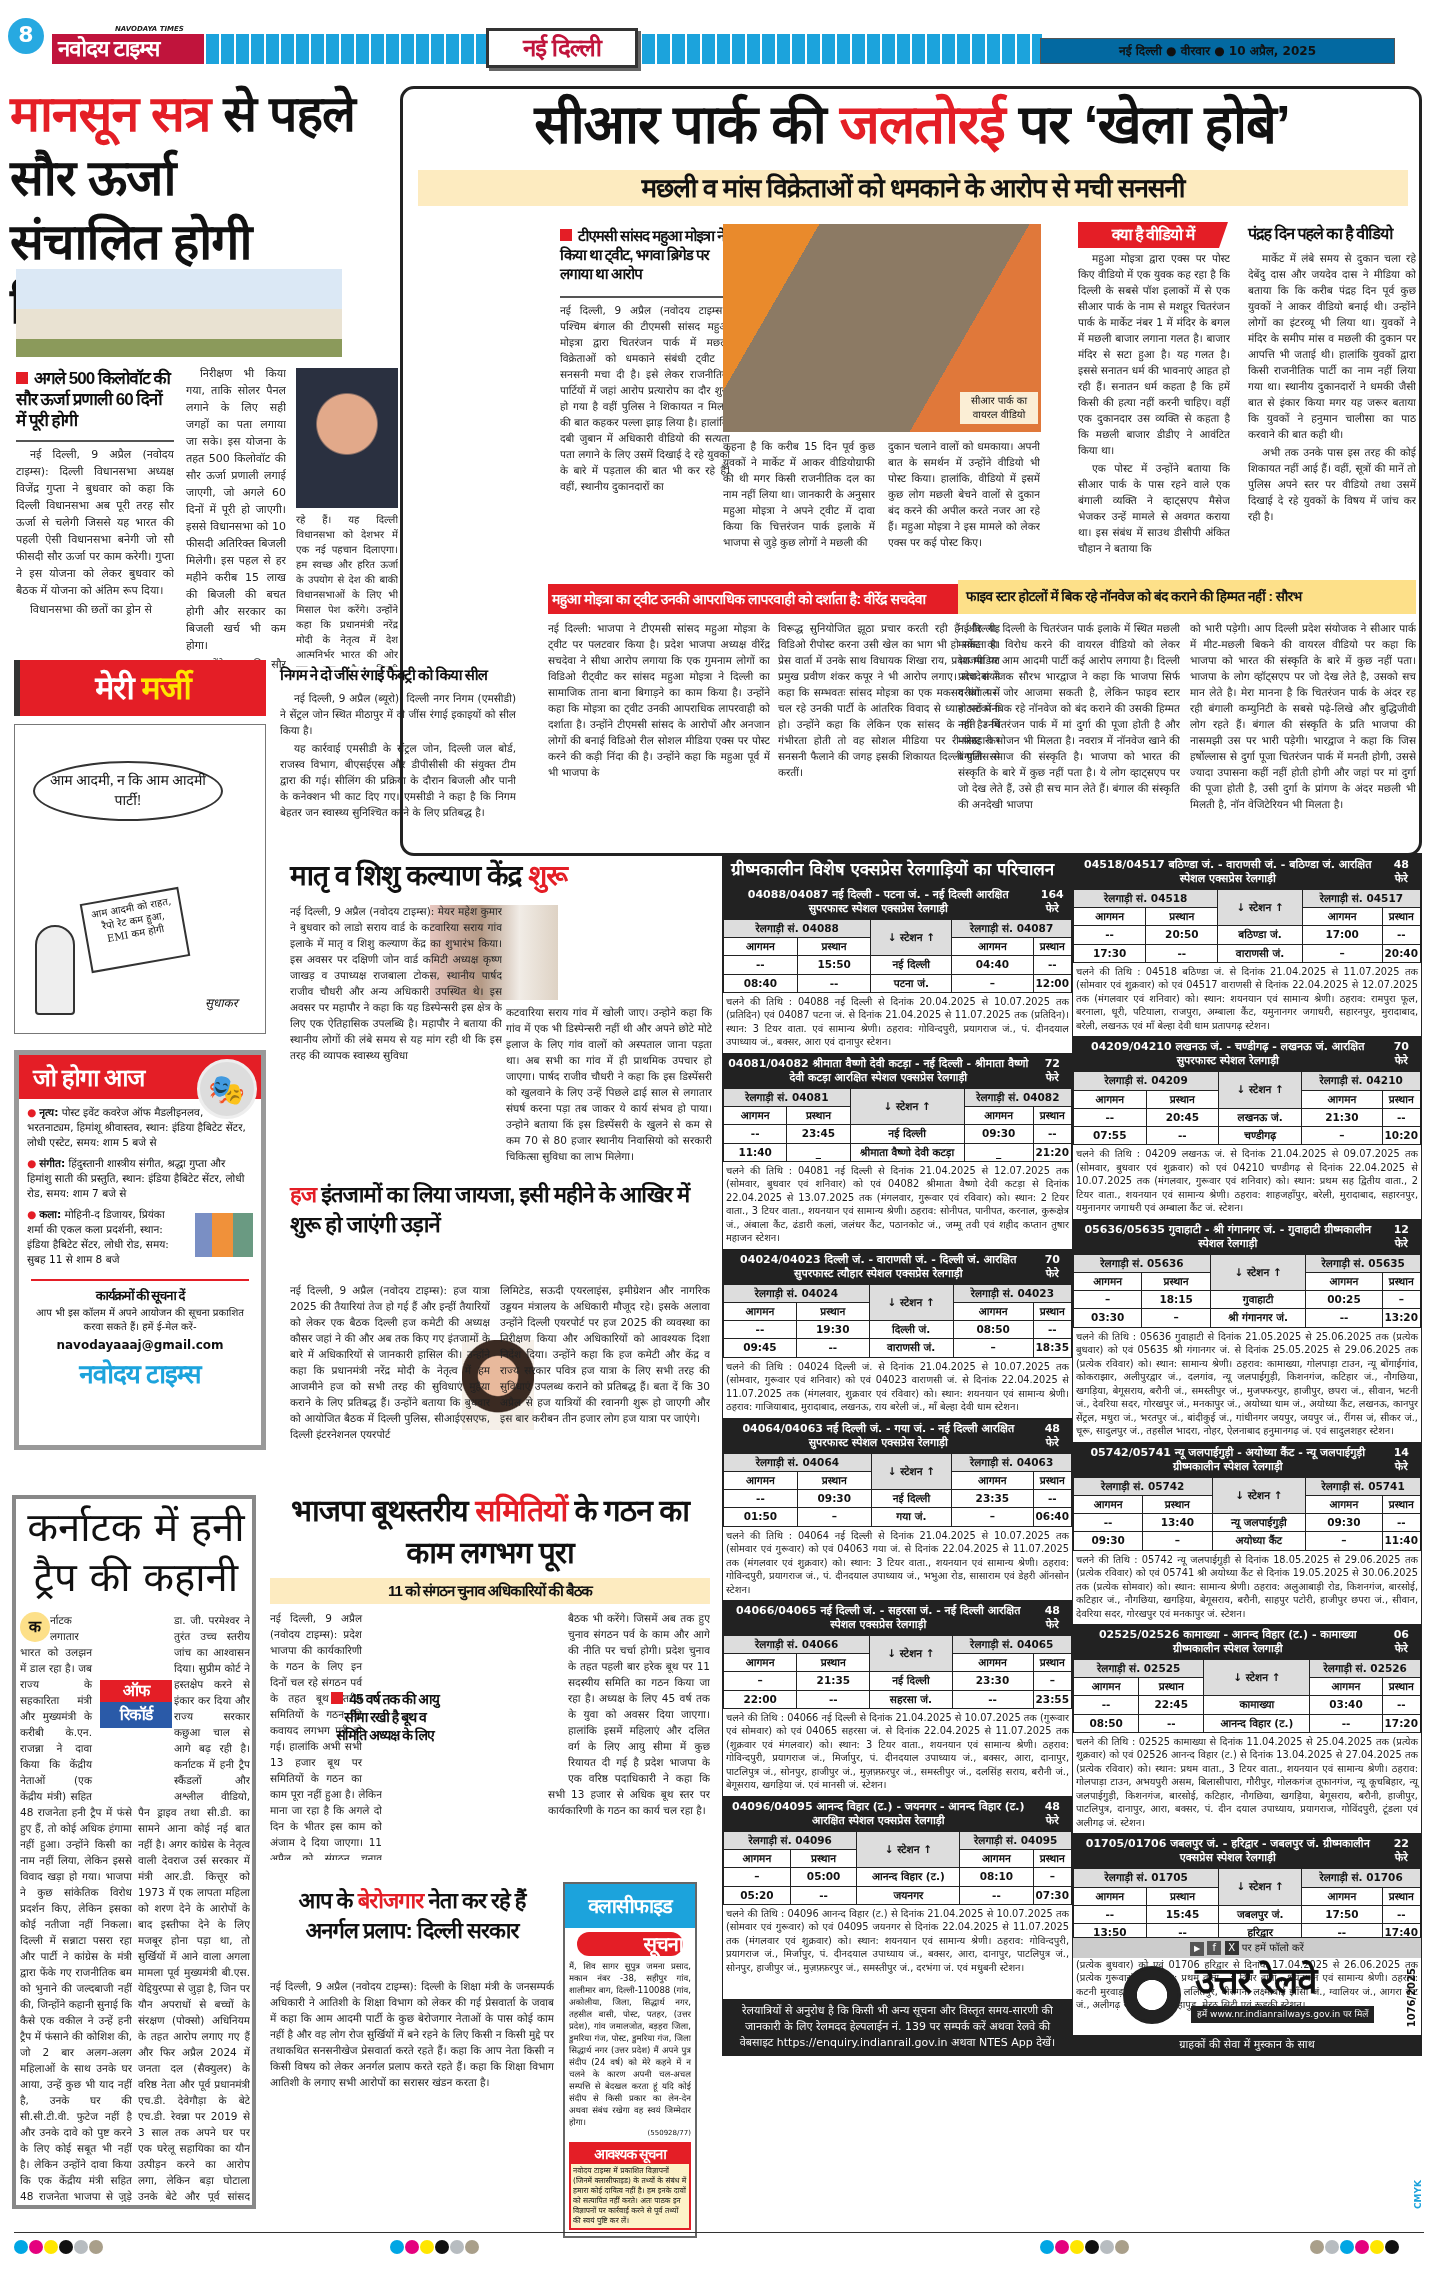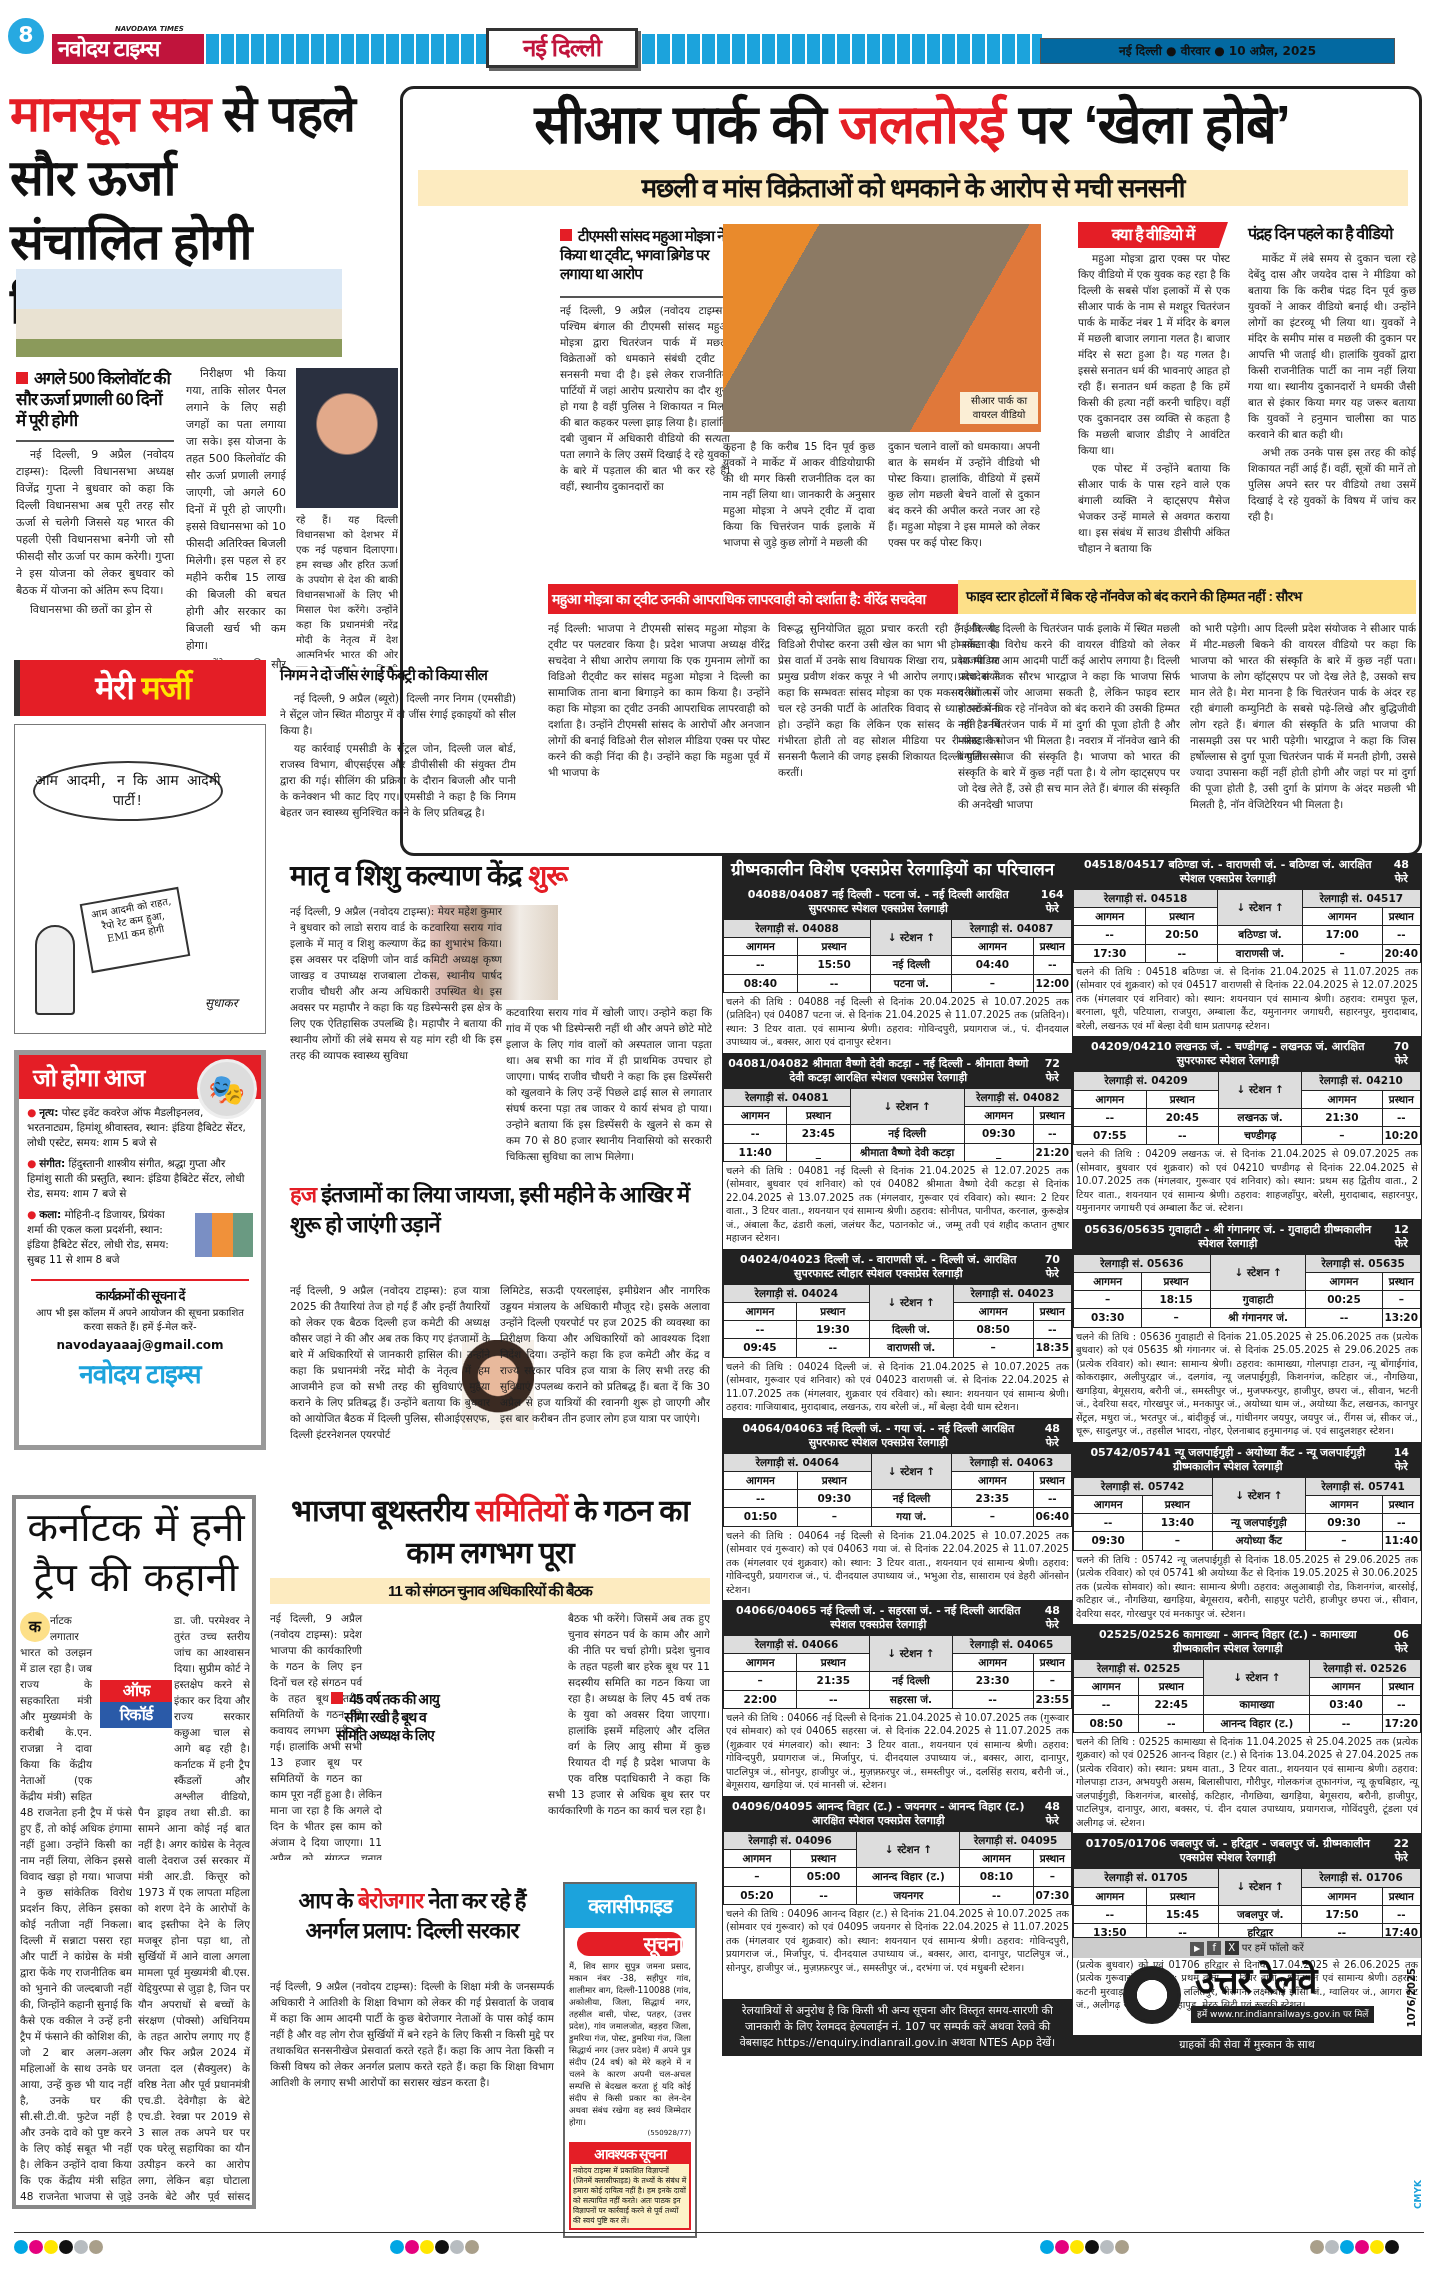--- a/index.html
+++ b/index.html
@@ -108,21 +108,21 @@
 <div class="col p" style="left:548px;top:620px;width:222px;height:230px;overflow:hidden;font-size:10.5px;line-height:16px">नई दिल्ली: भाजपा ने टीएमसी सांसद महुआ मोइत्रा के ट्वीट पर पलटवार किया है। प्रदेश भाजपा अध्यक्ष वीरेंद्र सचदेवा ने सीधा आरोप लगाया कि एक गुमनाम लोगों का विडिओ रीट्वीट कर सांसद महुआ मोइत्रा ने दिल्ली का सामाजिक ताना बाना बिगाड़ने का काम किया है। उन्होंने कहा कि मोइत्रा का ट्वीट उनकी आपराधिक लापरवाही को दर्शाता है। उन्होंने टीएमसी सांसद के आरोपों और अनजान लोगों की बनाई विडिओ रील सोशल मीडिया एक्स पर पोस्ट करने की कड़ी निंदा की है। उन्होंने कहा कि महुआ पूर्व में भी भाजपा के</div>
 <div class="col p" style="left:778px;top:620px;width:222px;height:230px;overflow:hidden;font-size:10.5px;line-height:16px">विरूद्ध सुनियोजित झूठा प्रचार करती रही हैं और यह विडिओ रीपोस्ट करना उसी खेल का भाग भी हो सकता है। प्रेस वार्ता में उनके साथ विधायक शिखा राय, प्रदेश मीडिया प्रमुख प्रवीण शंकर कपूर ने भी आरोप लगाए। सचदेवा ने कहा कि सम्भवतः सांसद मोइत्रा का एक मकसद बंगाल में चल रहे उनकी पार्टी के आंतरिक विवाद से ध्यान भटकाना हो। उन्होंने कहा कि लेकिन एक सांसद के नाते उनमें गंभीरता होती तो वह सोशल मीडिया पर री-पोस्ट कर सनसनी फैलाने की जगह इसकी शिकायत दिल्ली पुलिस से करतीं।</div>
 <div class="abs hd ylwbar" style="left:958px;top:580px;width:458px;height:34px;line-height:34px;font-size:13.5px;padding-left:8px;letter-spacing:-0.5px">फाइव स्टार होटलों में बिक रहे नॉनवेज को बंद कराने की हिम्मत नहीं : सौरभ</div>
 <div class="col p" style="left:958px;top:620px;width:222px;height:230px;overflow:hidden;font-size:10.5px;line-height:16px">नई दिल्ली: दिल्ली के चितरंजन पार्क इलाके में स्थित मछली मार्केट का विरोध करने की वायरल वीडियो को लेकर भाजपा पर आम आदमी पार्टी कई आरोप लगाया है। दिल्ली प्रदेश संयोजक सौरभ भारद्वाज ने कहा कि भाजपा सिर्फ गरीबों पर जोर आजमा सकती है, लेकिन फाइव स्टार होटलों में बिक रहे नॉनवेज को बंद कराने की उसकी हिम्मत नहीं है। चितरंजन पार्क में मां दुर्गा की पूजा होती है और मांसाहारी भोजन भी मिलता है। नवरात्र में नॉनवेज खाने की बंगाली समाज की संस्कृति है। भाजपा को भारत की संस्कृति के बारे में कुछ नहीं पता है। ये लोग व्हाट्सएप पर जो देख लेते हैं, उसे ही सच मान लेते हैं। बंगाल की संस्कृति की अनदेखी भाजपा</div>
 <div class="col p" style="left:1190px;top:620px;width:226px;height:230px;overflow:hidden;font-size:10.5px;line-height:16px">को भारी पड़ेगी। आप दिल्ली प्रदेश संयोजक ने सीआर पार्क में मीट-मछली बिकने की वायरल वीडियो पर कहा कि भाजपा को भारत की संस्कृति के बारे में कुछ नहीं पता। भाजपा के लोग व्हॉट्सएप पर जो देख लेते है, उसको सच मान लेते है। मेरा मानना है कि चितरंजन पार्क के अंदर रह रही बंगाली कम्युनिटी के सबसे पढ़े-लिखे और बुद्धिजीवी लोग रहते हैं। बंगाल की संस्कृति के प्रति भाजपा की नासमझी उस पर भारी पड़ेगी। भारद्वाज ने कहा कि जिस हर्षोल्लास से दुर्गा पूजा चितरंजन पार्क में मनती होगी, उससे ज्यादा उपासना कहीं नहीं होती होगी और जहां पर मां दुर्गा की पूजा होती है, उसी दुर्गा के प्रांगण के अंदर मछली भी मिलती है, नॉन वेजिटेरियन भी मिलता है।</div>
 
 <div class="col p" style="left:0;top:0;width:0;height:0"></div>
 
 <div class="abs meri hd"><span>मेरी </span><span style="color:#ffe600">मर्जी</span></div>
 <div class="abs cartoon">
-  <div class="abs" style="left:18px;top:36px;width:190px;height:60px;border:2px solid #333;border-radius:50%;font-size:14px;text-align:center;padding-top:8px;line-height:20px;font-family:Liberation Mono, monospace">आम आदमी, न कि आम आदमी पार्टी!</div>
+  <div class="abs" style="left:18px;top:36px;width:190px;height:60px;border:2px solid #333;border-radius:50%;font-size:14px;text-align:center;padding-top:8px;line-height:20px;font-family:Liberation Serif, serif">आम आदमी, न कि आम आदमी पार्टी!</div>
   <div class="abs" style="left:70px;top:170px;width:100px;height:70px;border:2px solid #333;background:#fff;transform:rotate(-10deg);font-size:10px;line-height:13px;text-align:center;padding:4px;font-family:'DejaVu Serif',serif">आम आदमी को राहत, रैपो रेट कम हुआ, EMI कम होगी</div>
   <div class="abs" style="left:20px;top:200px;width:40px;height:90px;border:2px solid #333;border-radius:20px 20px 4px 4px;background:#eee"></div>
   <div class="abs" style="left:190px;top:270px;font-size:12px;font-style:italic">सुधाकर</div>
 </div>
 
 <div class="abs hd" style="left:280px;top:664px;width:240px;font-size:15px">निगम ने दो जींस रंगाई फैक्ट्री को किया सील</div>
 <div class="col p" style="left:280px;top:690px;width:236px;height:140px;overflow:hidden;font-size:10.5px;line-height:16px">
     <p>नई दिल्ली, 9 अप्रैल (ब्यूरो): दिल्ली नगर निगम (एमसीडी) ने सेंट्रल जोन स्थित मीठापुर में दो जींस रंगाई इकाइयों को सील किया है।</p>
     <p>यह कार्रवाई एमसीडी के सेंट्रल जोन, दिल्ली जल बोर्ड, राजस्व विभाग, बीएसईएस और डीपीसीसी की संयुक्त टीम द्वारा की गई। सीलिंग की प्रक्रिया के दौरान बिजली और पानी के कनेक्शन भी काट दिए गए। एमसीडी ने कहा है कि निगम बेहतर जन स्वास्थ्य सुनिश्चित करने के लिए प्रतिबद्ध है।</p>
   </div>
@@ -400,21 +400,21 @@
                 <td>--</td>
                 <td>जयनगर</td>
                 <td>--</td>
                 <td>07:30</td>
               </tr>
             </tbody>
           </table>
           <div class="rnote">चलने की तिथि : 04096 आनन्द विहार (ट.) से दिनांक 21.04.2025 से 10.07.2025 तक (सोमवार एवं गुरूवार) को एवं 04095 जयनगर से दिनांक 22.04.2025 से 11.07.2025 तक (मंगलवार एवं शुक्रवार) को। स्थान: शयनयान एवं सामान्य श्रेणी। ठहराव: गोविन्दपुरी, प्रयागराज जं., मिर्जापुर, पं. दीनदयाल उपाध्याय जं., बक्सर, आरा, दानापुर, पाटलिपुत्र जं., सोनपुर, हाजीपुर जं., मुज़फ़्फ़रपुर जं., समस्तीपुर जं., दरभंगा जं. एवं मधुबनी स्टेशन।</div>
         </div>
       </div>
-    <div class="rail-foot abs" style="bottom:0;left:0;width:100%">रेलयात्रियों से अनुरोध है कि किसी भी अन्य सूचना और विस्तृत समय-सारणी की जानकारी के लिए रेलमदद हेल्पलाईन नं. 107 पर सम्पर्क करें अथवा रेलवे की वेबसाइट https://enquiry.indianrail.gov.in अथवा NTES App देखें।</div>
+    <div class="rail-foot abs" style="bottom:0;left:0;width:100%">रेलयात्रियों से अनुरोध है कि किसी भी अन्य सूचना और विस्तृत समय-सारणी की जानकारी के लिए रेलमदद हेल्पलाईन नं. 139 पर सम्पर्क करें अथवा रेलवे की वेबसाइट https://enquiry.indianrail.gov.in अथवा NTES App देखें।</div>
   </div>
   <div class="railcol" style="left:350px;width:348px;height:100%">
     <div id="right-trains">
         <div class="train">
           <table class="tbl">
             <tbody>
               <tr>
                 <td class="th" colspan="4">04518/04517 बठिण्डा जं. - वाराणसी जं. - बठिण्डा जं. आरक्षित स्पेशल एक्सप्रेस रेलगाड़ी</td>
                 <td class="th" style="width:34px"><span>48</span><br><span>फेरे</span></td>
               </tr>

